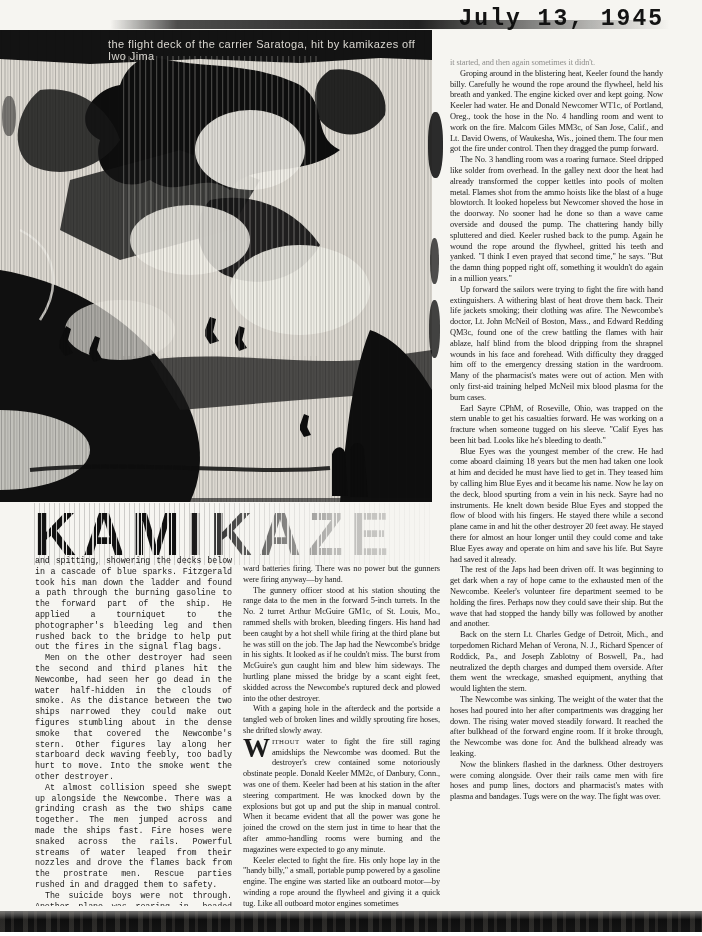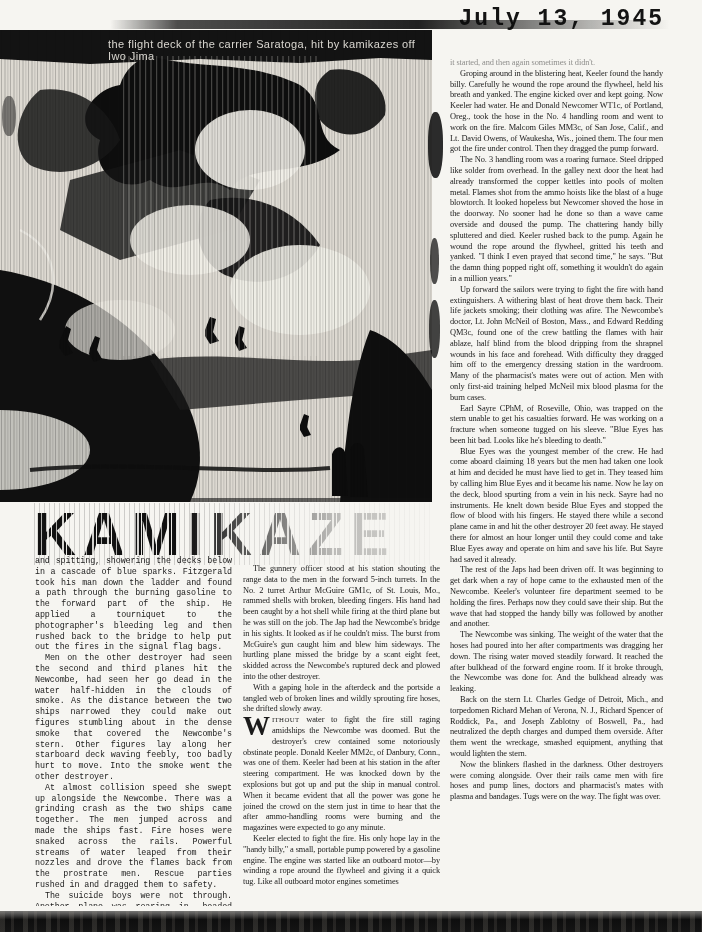--- a/index.html
+++ b/index.html
@@ -159,36 +159,37 @@
 
   <div class="col col-left">
     <p class="cont">and spitting, showering the decks below in a cascade of blue sparks. Fitzgerald took his man down the ladder and found a path through the burning gasoline to the forward part of the ship. He applied a tourniquet to the photographer's bleeding leg and then rushed back to the bridge to help put out the fires in the signal flag bags.</p>
     <p>Men on the other destroyer had seen the second and third planes hit the Newcombe, had seen her go dead in the water half-hidden in the clouds of smoke. As the distance between the two ships narrowed they could make out figures stumbling about in the dense smoke that covered the Newcombe's stern. Other figures lay along her starboard deck waving feebly, too badly hurt to move. Into the smoke went the other destroyer.</p>
     <p>At almost collision speed she swept up alongside the Newcombe. There was a grinding crash as the two ships came together. The men jumped across and made the ships fast. Fire hoses were snaked across the rails. Powerful streams of water leaped from their nozzles and drove the flames back from the prostrate men. Rescue parties rushed in and dragged them to safety.</p>
     <p>The suicide boys were not through. Another plane was roaring in, headed straight for the Newcombe's bridge. Looking up, Joseph Piolata WT2c, of Youngstown, Ohio, saw the other destroyer firing right across the Newcombe's deck. The gunners did their best but the Newcombe's superstructure hid the plane from their sights. On both ships the men watched helplessly. This was the kill. The Newcombe could never survive another hit.</p>
     <p>But the battered, burning can still had fight in her. Incredulously the men of the Newcombe crouched on her stern, struggling in the water, lying wounded on the deck heard their ship's for-</p>
   </div>
 
   <div class="col col-mid">
+    <p class="cont">ward batteries firing. There was no power but the gunners were firing anyway—by hand.</p>
     <p>The gunnery officer stood at his station shouting the range data to the men in the forward 5-inch turrets. In the No. 2 turret Arthur McGuire GM1c, of St. Louis, Mo., rammed shells with broken, bleeding fingers. His hand had been caught by a hot shell while firing at the third plane but he was still on the job. The Jap had the Newcombe's bridge in his sights. It looked as if he couldn't miss. The burst from McGuire's gun caught him and blew him sideways. The hurtling plane missed the bridge by a scant eight feet, skidded across the Newcombe's ruptured deck and plowed into the other destroyer.</p>
     <p>With a gaping hole in the afterdeck and the portside a tangled web of broken lines and wildly sprouting fire hoses, she drifted slowly away.</p>
     <p class="cont"><span class="dropcap">W</span><span class="sc">ITHOUT</span><span> water to fight the fire still raging amidships the Newcombe was doomed. But the destroyer's crew contained some notoriously obstinate people. Donald Keeler MM2c, of Danbury, Conn., was one of them. Keeler had been at his station in the after steering compartment. He was knocked down by the explosions but got up and put the ship in manual control. When it became evident that all the power was gone he joined the crowd on the stern just in time to hear that the after ammo-handling rooms were burning and the magazines were expected to go any minute.</span></p>
     <p>Keeler elected to fight the fire. His only hope lay in the "handy billy," a small, portable pump powered by a gasoline engine. The engine was started like an outboard motor—by winding a rope around the flywheel and giving it a quick tug. Like all outboard motor engines sometimes</p>
   </div>
 
   <div class="col col-right">
     <p class="cont faint">it started, and then again sometimes it didn't.</p>
     <p>Groping around in the blistering heat, Keeler found the handy billy. Carefully he wound the rope around the flywheel, held his breath and yanked. The engine kicked over and kept going. Now Keeler had water. He and Donald Newcomer WT1c, of Portland, Oreg., took the hose in the No. 4 handling room and went to work on the fire. Malcom Giles MM3c, of San Jose, Calif., and Lt. David Owens, of Waukesha, Wis., joined them. The four men got the fire under control. Then they dragged the pump forward.</p>
     <p>The No. 3 handling room was a roaring furnace. Steel dripped like solder from overhead. In the galley next door the heat had already transformed the copper kettles into pools of molten metal. Flames shot from the ammo hoists like the blast of a huge blowtorch. It looked hopeless but Newcomer shoved the hose in the doorway. No sooner had he done so than a wave came overside and doused the pump. The chattering handy billy spluttered and died. Keeler rushed back to the pump. Again he wound the rope around the flywheel, gritted his teeth and yanked. "I think I even prayed that second time," he says. "But the damn thing popped right off, something it wouldn't do again in a million years."</p>
     <p>Up forward the sailors were trying to fight the fire with hand extinguishers. A withering blast of heat drove them back. Their life jackets smoking; their clothing was afire. The Newcombe's doctor, Lt. John McNeil of Boston, Mass., and Edward Redding QM3c, found one of the crew battling the flames with hair ablaze, half blind from the blood dripping from the shrapnel wounds in his face and forehead. With difficulty they dragged him off to the emergency dressing station in the wardroom. Many of the pharmacist's mates were out of action. Men with only first-aid training helped McNeil mix blood plasma for the burn cases.</p>
-    <p>Earl Sayre CPhM, of Roseville, Ohio, was trapped on the stern unable to get his casualties forward. He was working on a fracture when someone tugged on his sleeve. "Blue Eyes has been hit bad. Looks like he's bleeding to death."</p>
+    <p>Earl Sayre CPhM, of Roseville, Ohio, was trapped on the stern unable to get his casualties forward. He was working on a fracture when someone tugged on his sleeve. "Calif Eyes has been hit bad. Looks like he's bleeding to death."</p>
     <p>Blue Eyes was the youngest member of the crew. He had come aboard claiming 18 years but the men had taken one look at him and decided he must have lied to get in. They teased him by calling him Blue Eyes and it became his name. Now he lay on the deck, blood spurting from a vein in his neck. Sayre had no instruments. He knelt down beside Blue Eyes and stopped the flow of blood with his fingers. He stayed there while a second plane came in and hit the other destroyer 20 feet away. He stayed there for almost an hour longer until they could come and take Blue Eyes away and operate on him and save his life. But Sayre had saved it already.</p>
     <p>The rest of the Japs had been driven off. It was beginning to get dark when a ray of hope came to the exhausted men of the Newcombe. Keeler's volunteer fire department seemed to be holding the fires. Perhaps now they could save their ship. But the wave that had stopped the handy billy was followed by another and another.</p>
+    <p>Back on the stern Lt. Charles Gedge of Detroit, Mich., and torpedomen Richard Mehan of Verona, N. J., Richard Spencer of Roddick, Pa., and Joseph Zablotny of Boswell, Pa., had neutralized the depth charges and dumped them overside. After them went the wreckage, smashed equipment, anything that would lighten the stern.</p>
     <p>The Newcombe was sinking. The weight of the water that the hoses had poured into her after compartments was dragging her down. The rising water moved steadily forward. It reached the after bulkhead of the forward engine room. If it broke through, the Newcombe was done for. And the bulkhead already was leaking.</p>
-    <p>Back on the stern Lt. Charles Gedge of Detroit, Mich., and torpedomen Richard Mehan of Verona, N. J., Richard Spencer of Roddick, Pa., and Joseph Zablotny of Boswell, Pa., had neutralized the depth charges and dumped them overside. After them went the wreckage, smashed equipment, anything that would lighten the stern.</p>
     <p>Now the blinkers flashed in the darkness. Other destroyers were coming alongside. Over their rails came men with fire hoses and pump lines, doctors and pharmacist's mates with plasma and bandages. Tugs were on the way. The fight was over.</p>
 
   </div>
 
   <div class="artifact a1"></div>
   <div class="artifact a2"></div>
   <div class="artifact a3"></div>
   <div class="artifact a4"></div>
 
   <div class="bottom-bar"></div>

